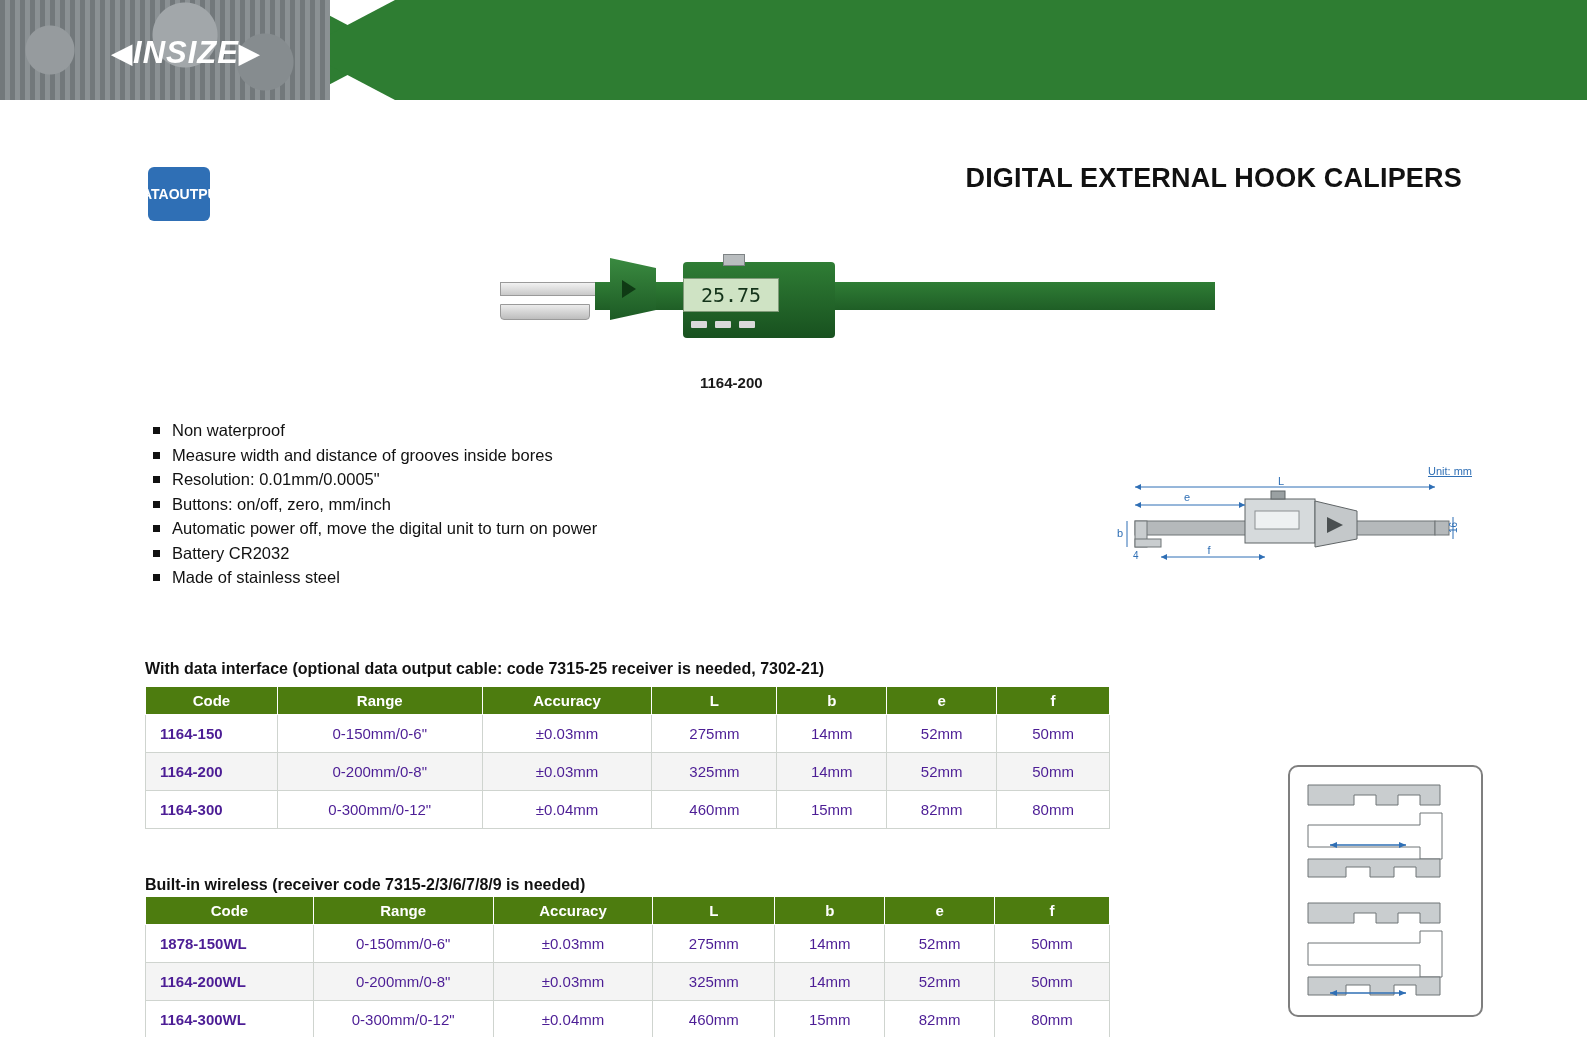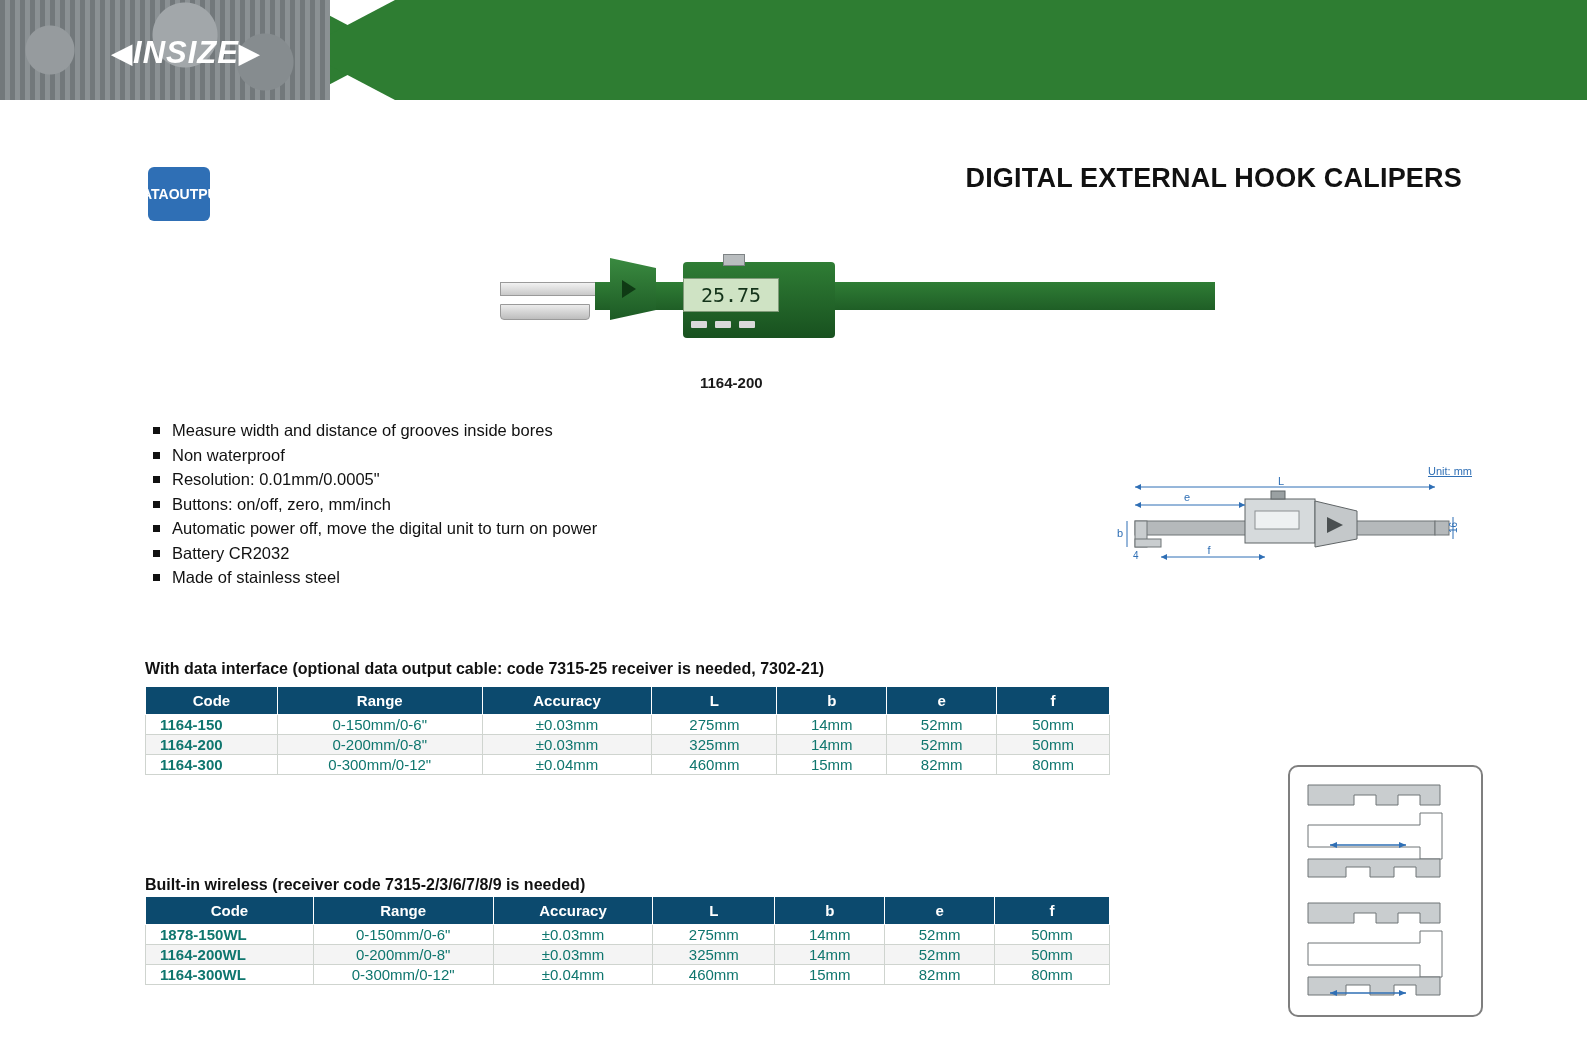--- a/index.html
+++ b/index.html
@@ -148,25 +148,25 @@
 
   
   .tbl-caption {
     position:absolute; font-size:16px; font-weight:bold; color:#111;margin-top:8px;
   }
   table.spec {
     position:absolute; border-collapse:collapse;
     font-size:15px;
   }
   table.spec th {
-    background:#0c4a6e; color:#fff; font-weight:bold;
+    background:#4d7c0f; color:#fff; font-weight:bold;
     border:1px solid #ffffff; padding:5px 4px; text-align:center;
   }
   table.spec td {
-    border:1px solid #cfd4cf; padding:1px 4px; text-align:center; color:#0f766e;
+    border:1px solid #cfd4cf; padding:10px 4px; text-align:center; color:#4c1d95;
   }
   table.spec td.code { font-weight:bold; text-align:left; padding-left:14px; }
   table.spec tr:nth-child(odd) td { background:#ffffff; }
   table.spec tr:nth-child(even) td { background:#f4f4f4; }
 
   
   .app-figure {
     position:absolute; left:1288px; top:765px; width:195px; height:252px;
     border:2px solid #7f7f7f; border-radius:10px; background:#fff;
   }
@@ -211,22 +211,22 @@
       <span class="btn-dot"></span>
     </div>
   </div>
   <div class="grip"></div>
   <div class="grip-tri"></div>
 </div>
 <div class="product-code">1164-200</div>
 
 <div class="bullets">
   <ul>
+    <li>Non waterproof</li>
     <li>Measure width and distance of grooves inside bores</li>
-    <li>Non waterproof</li>
     <li>Resolution: 0.01mm/0.0005"</li>
     <li>Buttons: on/off, zero, mm/inch</li>
     <li>Automatic power off, move the digital unit to turn on power</li>
     <li>Battery CR2032</li>
     <li>Made of stainless steel</li>
   </ul>
 </div>
 
 <div class="dim-drawing">
   <div class="unit-label">Unit: mm</div>

